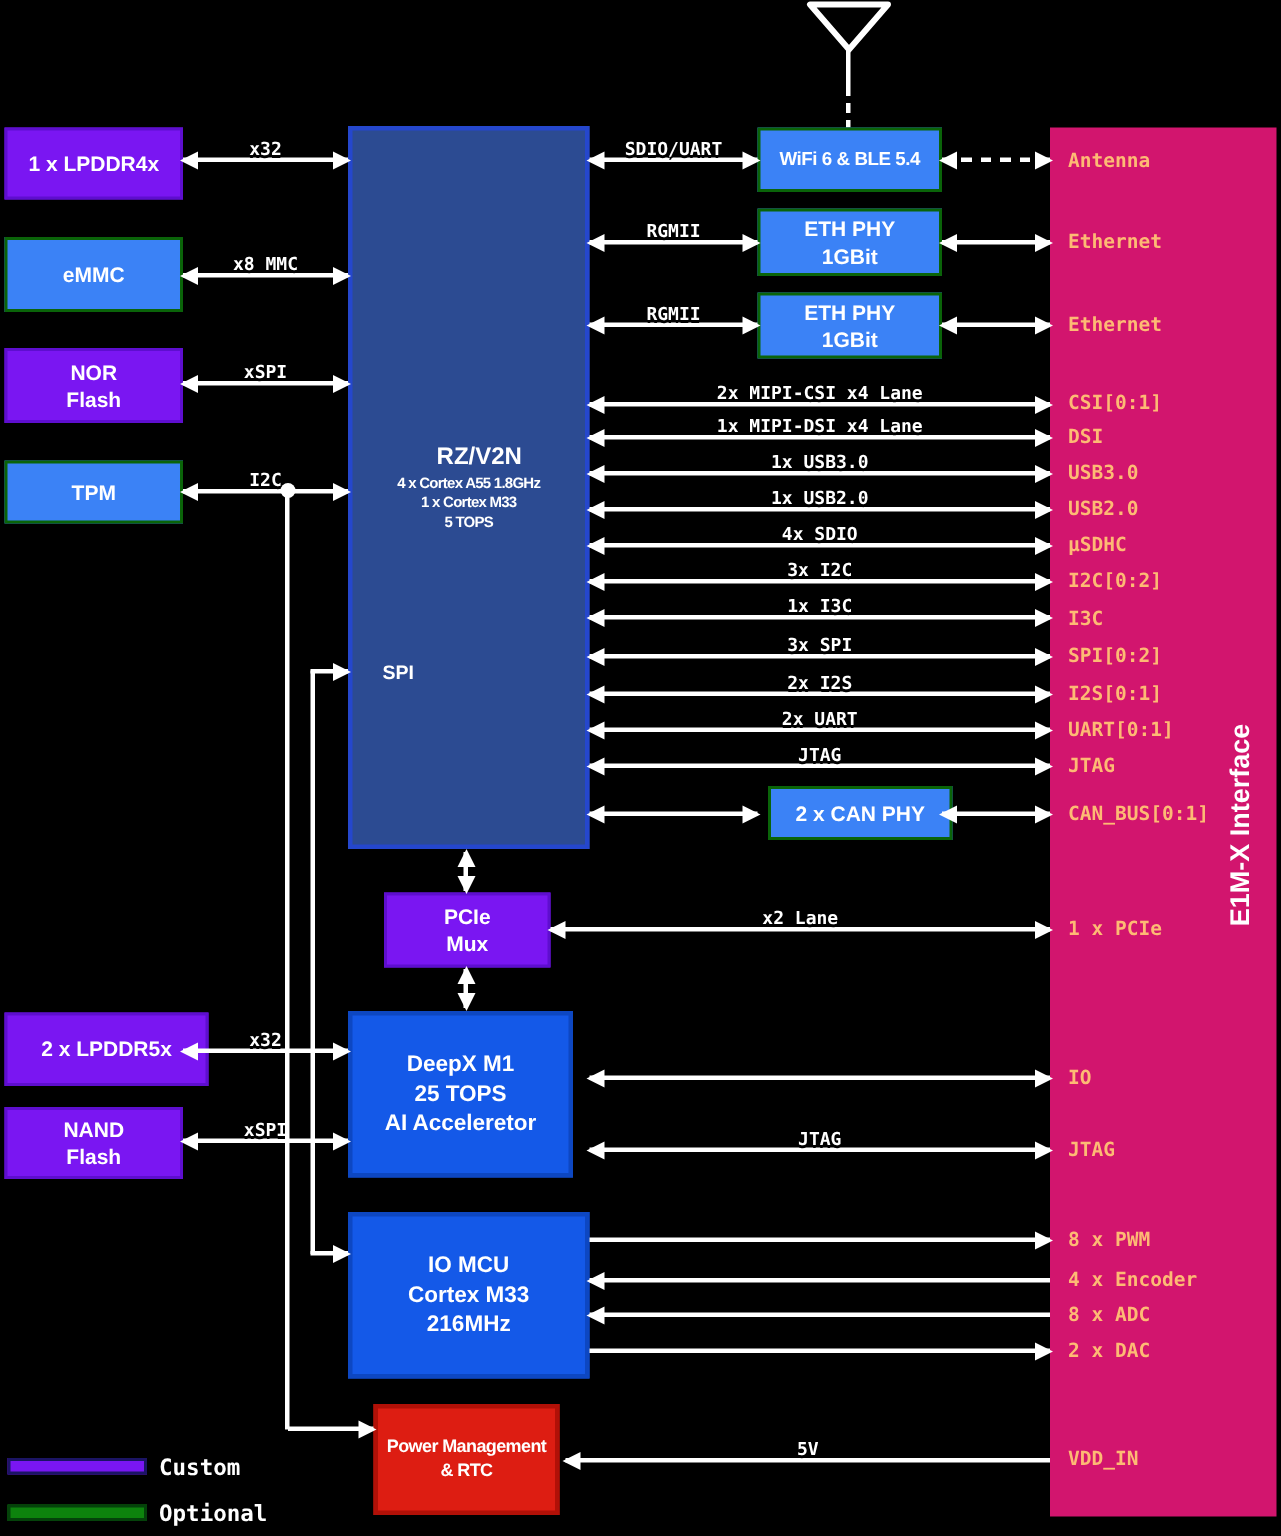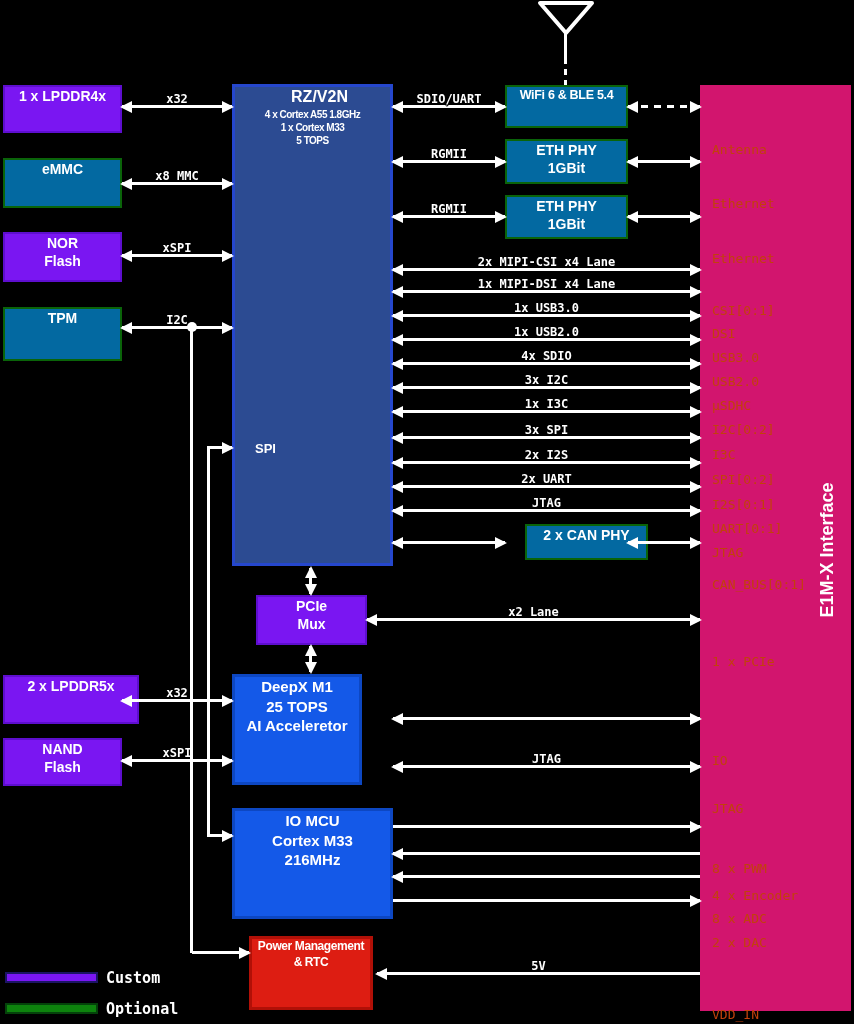--- a/index.html
+++ b/index.html
@@ -1,24 +1,24 @@
 <!DOCTYPE html>
 <html><head>
 <meta charset="utf-8">
 <style>
   html,body{margin:0;padding:0;background:#000;}
   #stage{position:relative;width:854px;height:1024px;background:#000;overflow:hidden;
          font-family:"Liberation Sans",sans-serif;}
 
   
-  .block{position:absolute;display:flex;flex-direction:column;align-items:center;
+  .block{position:absolute;display:flex;flex-direction:column;align-items:center;justify-content:center;
          text-align:center;color:#fff;font-weight:bold;box-sizing:border-box;line-height:1.3;
          font-size:14px;font-family:"Liberation Sans",sans-serif;}
   .purple{background:#7a16f2;border:2px solid #5e0ecf;}
-  .green {background:#0369a1;border:2px solid #0a6409;}
+  .green {background:#3b82f6;border:2px solid #0a6409;}
   .navy  {background:#2c4b92;border:3px solid #2547cd;}
   .blue  {background:#1459e8;border:3px solid #0d47c2;}
   .red   {background:#dd1d12;border:3px solid #b11007;}
   .pinkbar{position:absolute;background:#d2156e;}
   .big{font-size:16px;margin-left:14px;}
   .soc-sub{font-size:10px;letter-spacing:-0.5px;white-space:nowrap;}
   .mid15{font-size:15px;}
   .pm-line{font-size:12px;letter-spacing:-0.4px;white-space:nowrap;}
   .wifi-label{font-size:12.5px;letter-spacing:-0.3px;white-space:nowrap;}
 
@@ -37,21 +37,21 @@
         border-left:6px solid transparent;border-right:6px solid transparent;border-top:12px solid #fff;}
   .dot{position:absolute;width:10px;height:10px;border-radius:50%;background:#fff;}
 
   .clabel{position:absolute;left:50%;bottom:2px;transform:translateX(-50%);white-space:nowrap;
         font-family:"DejaVu Sans Mono",monospace;font-weight:bold;font-size:12px;color:#fff;
         text-shadow:-1px -1px 0 #000,1px -1px 0 #000,-1px 1px 0 #000,1px 1px 0 #000,
                     -2px 0 0 #000,2px 0 0 #000,0 -2px 0 #000,0 2px 0 #000;}
 
   
   .port{position:absolute;left:712px;transform:translateY(-50%);white-space:nowrap;
-        font-family:"DejaVu Sans Mono",monospace;font-weight:normal;font-size:13px;color:#c2410c;margin-top:41px;}
+        font-family:"DejaVu Sans Mono",monospace;font-weight:bold;font-size:13px;color:#fdba74;}
   .bartitle{position:absolute;left:827px;top:550px;transform:translate(-50%,-50%) rotate(-90deg);
         font:bold 18px "Liberation Sans",sans-serif;color:#fff;white-space:nowrap;}
   .spi-port{position:absolute;left:244px;top:448px;transform:translateY(-50%);
         font:600 13px "Liberation Sans",sans-serif;color:#fff;margin-left:11px;}
 
   
   .swatch{position:absolute;left:5px;width:89px;height:7px;box-sizing:content-box;}
   .sw-purple{background:#7a16f2;border:2px solid #1b1464;}
   .sw-green{background:#0d830d;border:2px solid #04420a;}
   .legendlabel{position:absolute;left:106px;transform:translateY(-50%);white-space:nowrap;
@@ -76,21 +76,21 @@
   <div class="block purple" style="left:3px;top:85px;width:119px;height:48px">
     <span>1 x LPDDR4x</span>
   </div>
   <div class="block green" style="left:3px;top:158px;width:119px;height:50px">
     <span>eMMC</span>
   </div>
   <div class="block purple" style="left:3px;top:232px;width:119px;height:50px">
     <span>NOR</span>
     <span>Flash</span>
   </div>
-  <div class="block green" style="left:3px;top:307px;width:119px;height:54px">
+  <div class="block green" style="left:3px;top:307px;width:119px;height:42px">
     <span>TPM</span>
   </div>
   <div class="block purple" style="left:3px;top:675px;width:136px;height:49px">
     <span>2 x LPDDR5x</span>
   </div>
   <div class="block purple" style="left:3px;top:738px;width:119px;height:48px">
     <span>NAND</span>
     <span>Flash</span>
   </div>
 
@@ -106,29 +106,29 @@
     <span class="wifi-label">WiFi 6 &amp; BLE 5.4</span>
   </div>
   <div class="block green" style="left:505px;top:139px;width:123px;height:45px">
     <span>ETH PHY</span>
     <span>1GBit</span>
   </div>
   <div class="block green" style="left:505px;top:195px;width:123px;height:44px">
     <span>ETH PHY</span>
     <span>1GBit</span>
   </div>
-  <div class="block green" style="left:525px;top:524px;width:123px;height:36px">
+  <div class="block green" style="left:512px;top:524px;width:123px;height:36px">
     <span>2 x CAN PHY</span>
   </div>
 
   <div class="block purple" style="left:256px;top:595px;width:111px;height:50px">
     <span>PCIe</span>
     <span>Mux</span>
   </div>
-  <div class="block blue" style="left:232px;top:674px;width:130px;height:111px">
+  <div class="block blue" style="left:232px;top:674px;width:150px;height:111px">
     <span class="mid15">DeepX M1</span>
     <span class="mid15">25 TOPS</span>
     <span class="mid15">AI Acceleretor</span>
   </div>
   <div class="block blue" style="left:232px;top:808px;width:161px;height:111px">
     <span class="mid15">IO MCU</span>
     <span class="mid15">Cortex M33</span>
     <span class="mid15">216MHz</span>
   </div>
   <div class="block red" style="left:249px;top:936px;width:124px;height:74px">

